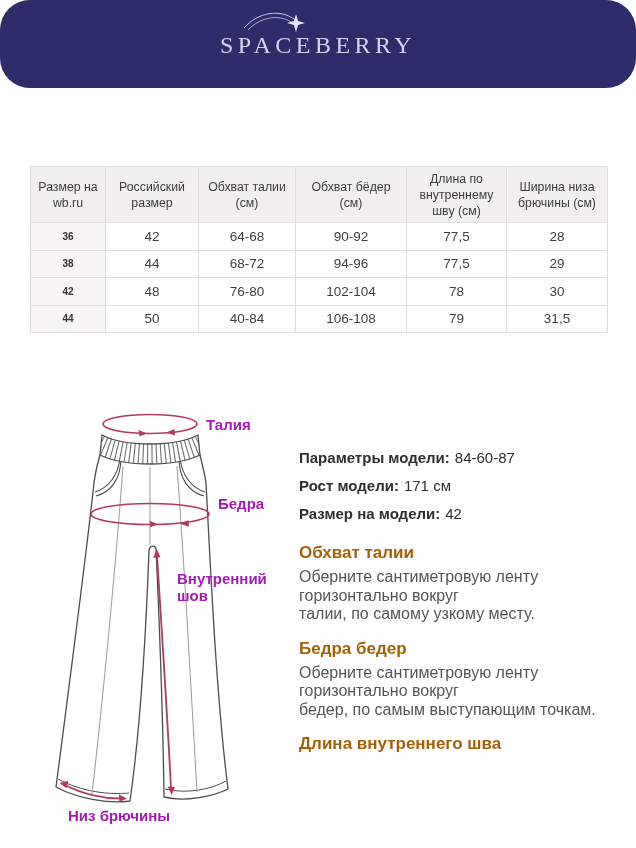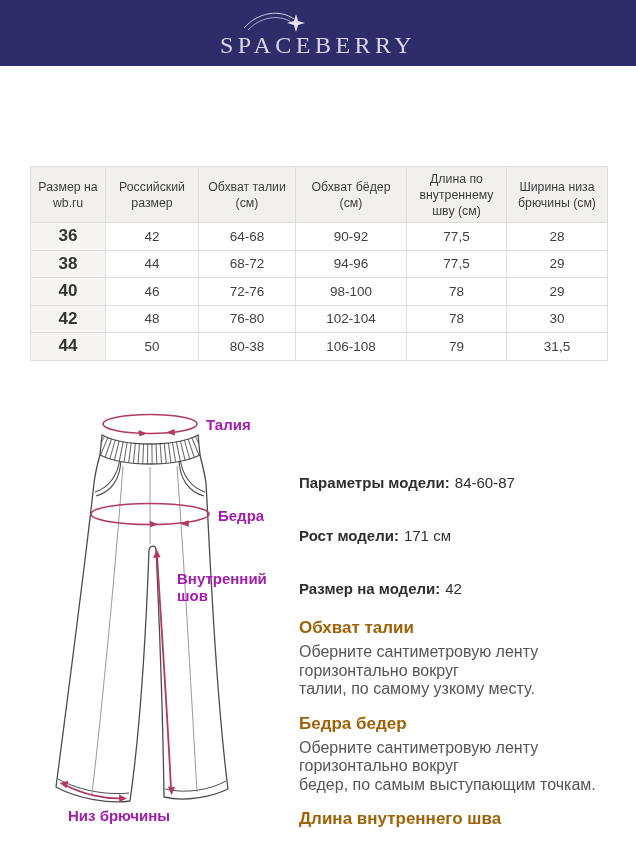--- a/index.html
+++ b/index.html
@@ -1,51 +1,51 @@
 <!DOCTYPE html>
 <html><head>
 <meta charset="utf-8">
 <style>
   * { margin:0; padding:0; box-sizing:border-box; }
   html,body { background:#ffffff; }
   body { font-family:"Liberation Sans", sans-serif; color:#3a3a3a; }
   .page { position:relative; width:636px; height:848px; background:#ffffff; overflow:hidden; }
 
   
-  .brand-header { position:absolute; left:0; top:0; width:636px; height:66px; background:#2f2c6a; }
+  .brand-header { position:absolute; left:0; top:0; width:636px; height:88px; background:#2f2c6a;border-radius:30px; }
   .logo-wrap { position:relative; width:100%; height:100%; text-align:center; }
   .logo-text {
     display:inline-block; line-height:78px; padding-top:6px;
     font-family:"Liberation Serif", serif; font-weight:400;
     font-size:24px; letter-spacing:4.5px; color:#d8d4ee;
   }
   .star-svg { position:absolute; left:240px; top:4px; width:70px; height:32px; }
 
   
   .size-table { position:absolute; left:30px; top:166px; width:577px; border-collapse:collapse; table-layout:fixed; }
   .size-table th, .size-table td { border:1px solid #dedede; text-align:center; vertical-align:middle; }
   .size-table th {
     height:56px; background:#f1f0ef; font-weight:400;
     font-size:12.3px; line-height:16px; color:#3d3d3d; padding:2px 4px;
   }
   .size-table td { height:27.5px; font-size:13.5px; color:#3f3f3f; background:#ffffff; }
-  .size-table td.first { background:#f6f5f4; font-weight:700; color:#333333; font-size:17px; }
+  .size-table td.first { background:#f6f5f4; font-weight:700; color:#333333; font-size:10px; }
 
   
   .diagram { position:absolute; left:20px; top:395px; width:290px; height:450px; }
   .diagram svg { position:absolute; left:0; top:0; }
   .dlabel { position:absolute; font-size:15px; font-weight:600; color:#a21caf; line-height:17px; }
   .dlabel.waist  { left:186px; top:21px; }
-  .dlabel.hips   { left:198px; top:112px; }
+  .dlabel.hips   { left:198px; top:100px; }
   .dlabel.inseam { left:157px; top:175px; width:92px; }
   .dlabel.hem    { left:48px;  top:412px; }
 
   
   .info-col { position:absolute; left:299px; top:444px; width:322px; }
-  .model-line { font-size:15px; line-height:28px; color:#2f2f2f;margin-top:25px; }
+  .model-line { font-size:15px; line-height:28px; color:#2f2f2f; }
   .mi-label { font-weight:700; }
   .mi-value { margin-left:5px; font-weight:400; }
   .guide { margin-top:15px; }
   .guide:first-of-type { margin-top:21px; }
   .guide h3 { font-size:17px; line-height:20px; font-weight:700; color:#a16207; margin-bottom:5px; }
   .guide p  { font-size:16px; line-height:18.5px; color:#555555; white-space:pre-line; }
 </style>
 </head>
 <body>
 
@@ -92,39 +92,31 @@
       </tr>
       <tr>
         <td class="first">38</td>
         <td>44</td>
         <td>68-72</td>
         <td>94-96</td>
         <td>77,5</td>
         <td>29</td>
       </tr>
       <tr>
-        <td class="first">40</td>
-        <td>46</td>
-        <td>72-76</td>
-        <td>98-100</td>
-        <td>78</td>
-        <td>29</td>
-      </tr>
-      <tr>
         <td class="first">42</td>
         <td>48</td>
         <td>76-80</td>
         <td>102-104</td>
         <td>78</td>
         <td>30</td>
       </tr>
       <tr>
         <td class="first">44</td>
         <td>50</td>
-        <td>80-38</td>
+        <td>40-84</td>
         <td>106-108</td>
         <td>79</td>
         <td>31,5</td>
       </tr>
     </tbody>
   </table>
 
   <div class="diagram">
     <svg width="290" height="450" viewBox="0 0 290 450">
       <defs>

